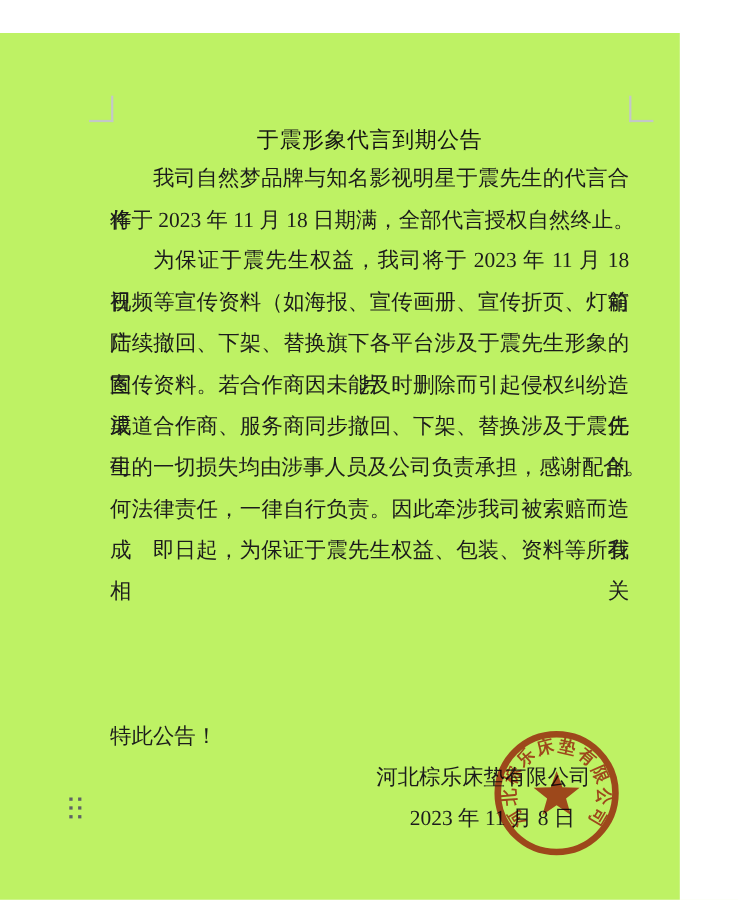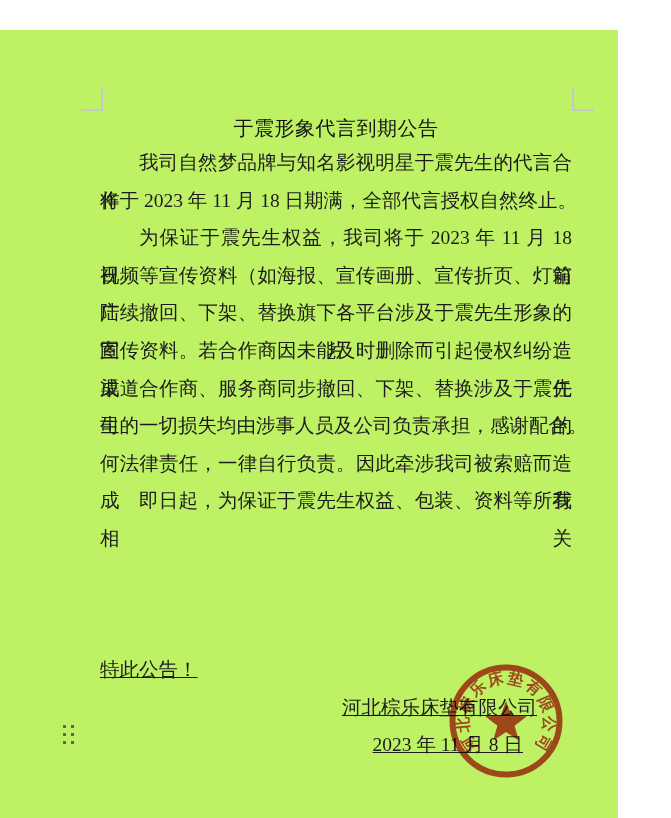--- a/index.html
+++ b/index.html
@@ -20,21 +20,21 @@
     text-align:center;font-size:20px;line-height:28px;color:#141414;
     letter-spacing:0.5px;white-space:nowrap;
   }
 
   .body-lines{position:absolute;left:100px;top:114px;width:472px;font-size:19.5px;}
   .line{height:37.6px;line-height:37.6px;white-space:nowrap;}
   .line.just{white-space:normal;text-align:justify;text-align-last:justify;text-justify:inter-character;}
   .line.ind{text-indent:39px;}
 
   .sig-block{position:absolute;left:100px;top:621px;width:472px;font-size:19.5px;}
-  .sig-line{height:37.6px;line-height:37.6px;text-decoration:underline;}
+  .sig-line{height:37.6px;line-height:37.6px;}
   .closing{text-align:left;}
   .company{text-align:right;padding-right:35px;}
   .date{text-align:right;padding-right:49px;}
 
   
   .drag-handle{position:absolute;left:61px;top:694px;width:16px;height:21px;cursor:pointer;}
   .drag-handle .dot{position:absolute;width:3px;height:3px;background:#5f6365;}
   .dot.r0c0{left:2px;top:1px;}  .dot.r0c1{left:10px;top:1px;}
   .dot.r1c0{left:2px;top:9px;}  .dot.r1c1{left:10px;top:9px;}
   .dot.r2c0{left:2px;top:17px;} .dot.r2c1{left:10px;top:17px;}

